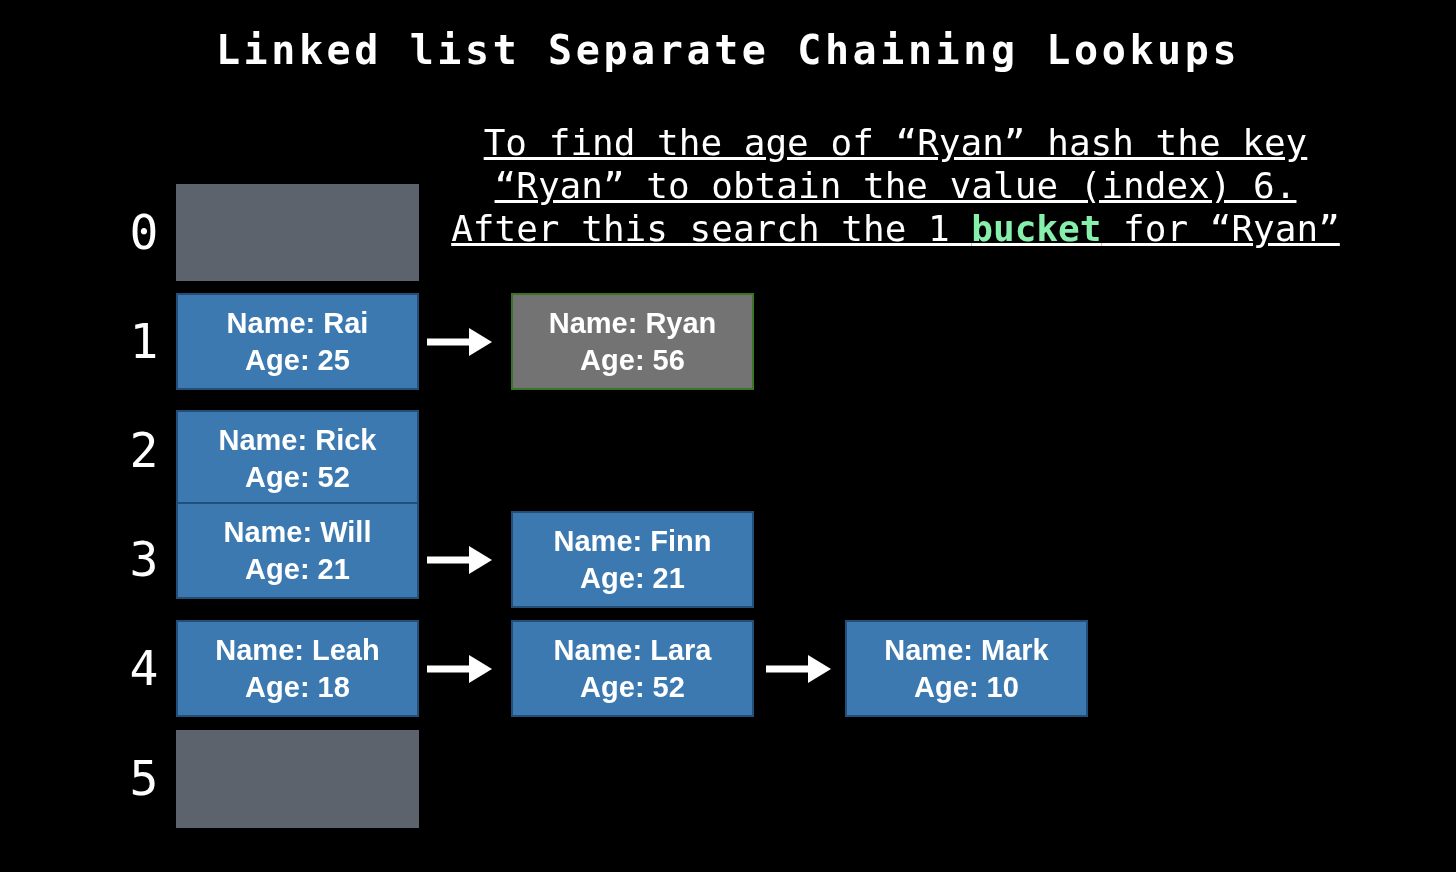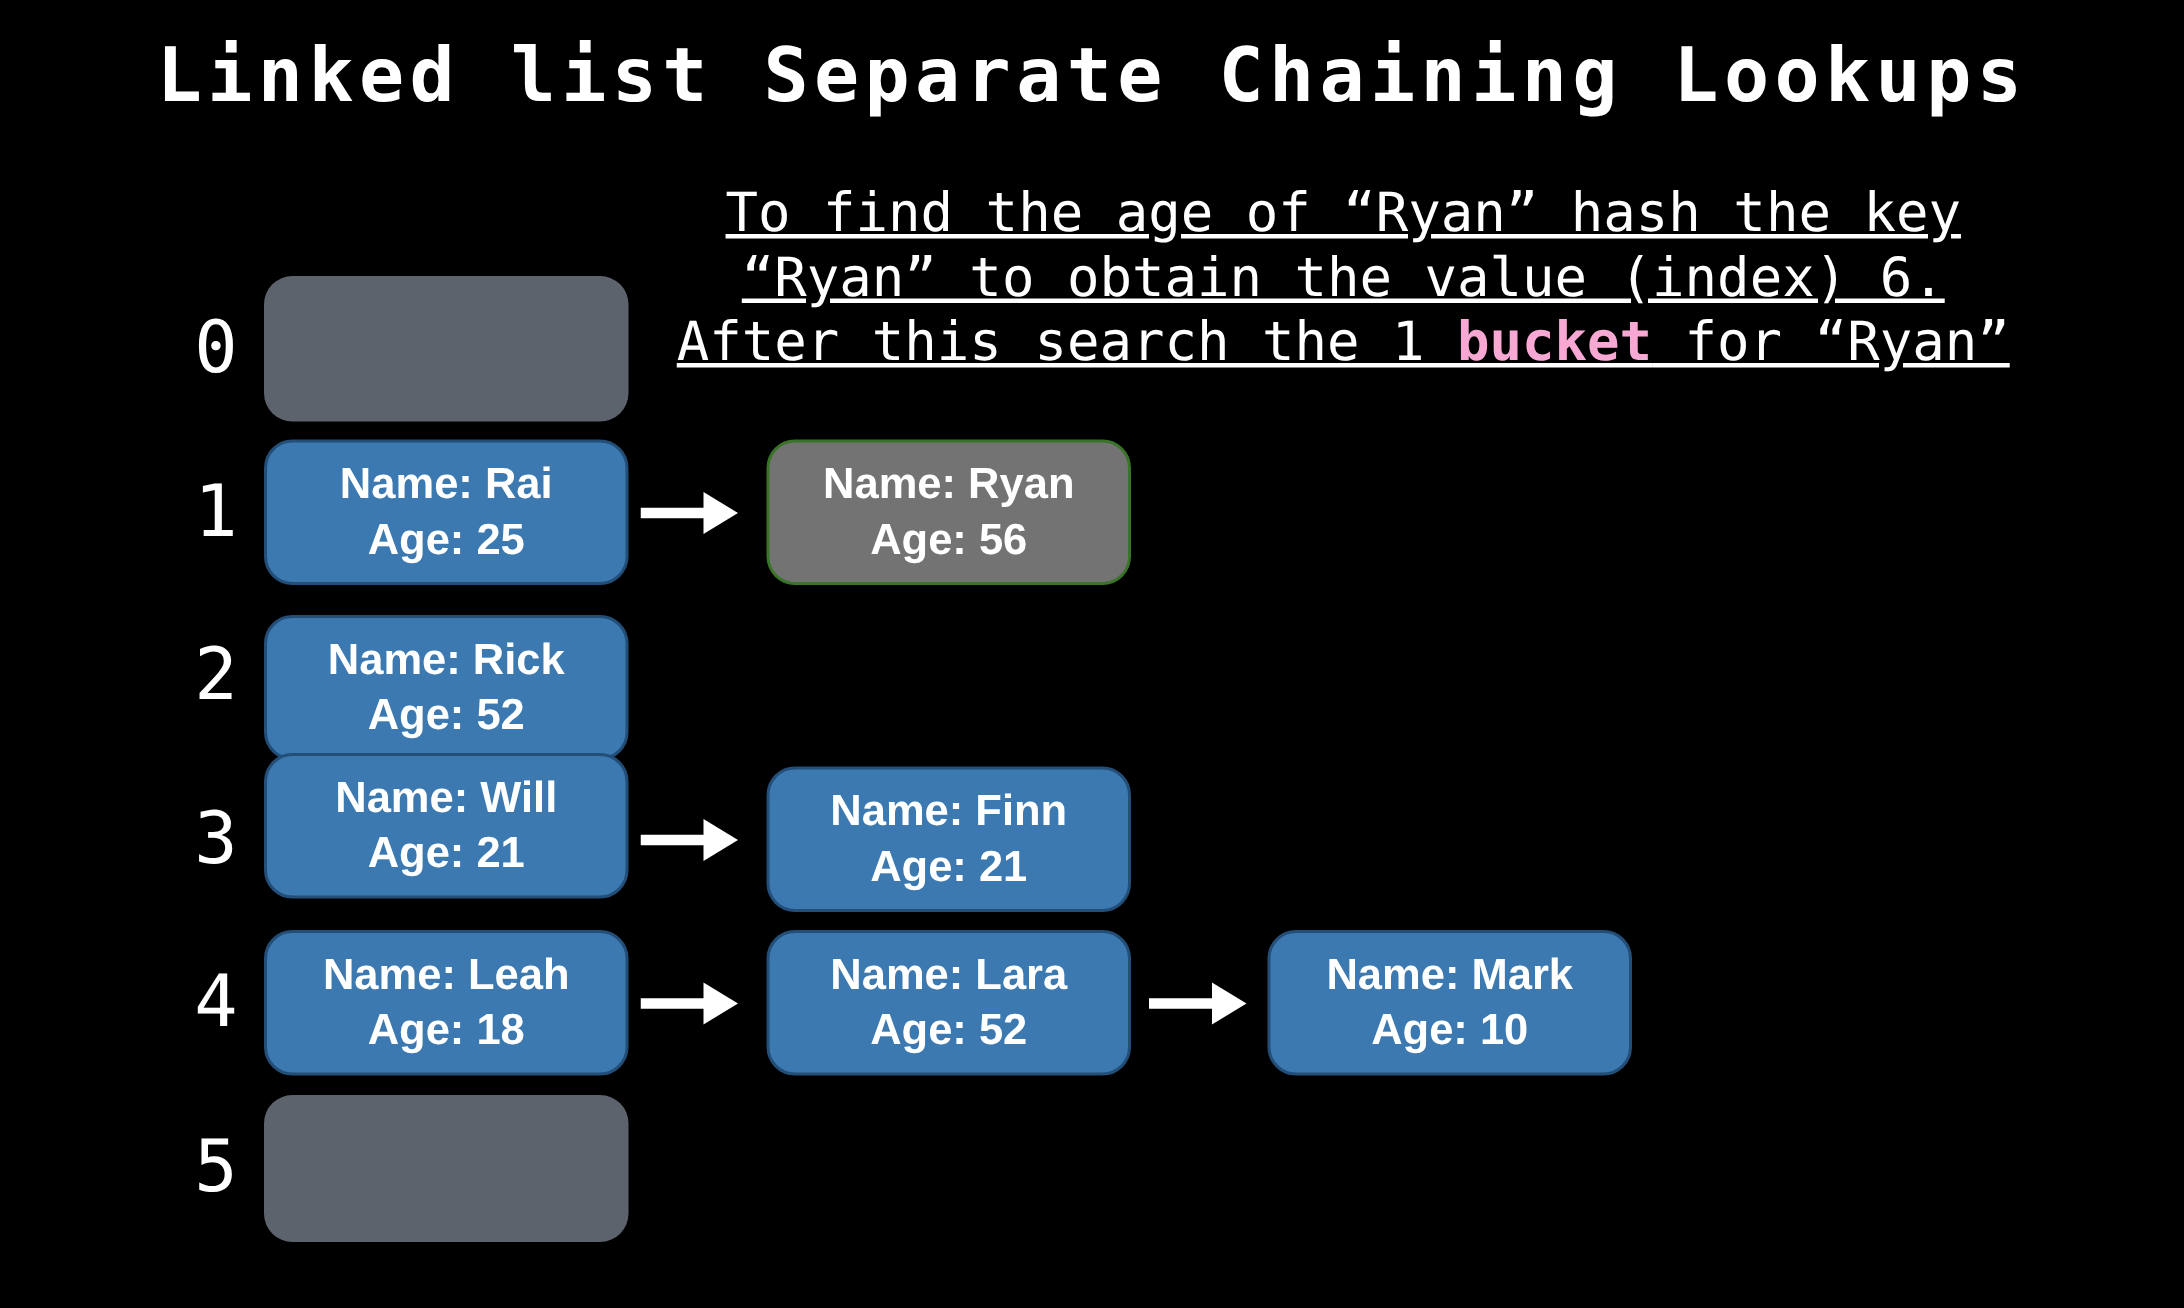--- a/index.html
+++ b/index.html
@@ -13,36 +13,36 @@
     font-family: "DejaVu Sans Mono", monospace;
   }
   .title {
     position: absolute;
     left: 0; top: 12px;
     width: 1456px;
     height: 76px;
     line-height: 76px;
     text-align: center;
     color: #ffffff;
-    font-size: 50px;
+    font-size: 40px;
     font-weight: bold;
     letter-spacing: 3.6px;
     white-space: nowrap;
   }
   .desc {
     position: absolute;
     left: 433px; top: 121px;
     width: 925px;
     text-align: center;
     color: #ffffff;
     font-size: 36px;
     line-height: 43px;
   }
   .desc-line { white-space: pre; text-decoration: underline; }
-  .desc .hl { color: #f9a8d4; font-weight: bold; }
+  .desc .hl { color: #86efac; font-weight: bold; }
   .idx {
     position: absolute;
     left: 113px;
     width: 62px;
     height: 97px;
     line-height: 97px;
     text-align: center;
     color: #ffffff;
     font-size: 48px;
   }
@@ -53,21 +53,20 @@
     display: flex;
     flex-direction: column;
     justify-content: center;
     align-items: center;
     font-family: "Liberation Sans", sans-serif;
     font-weight: bold;
     color: #ffffff;
     font-size: 29px;
     line-height: 37px;
     text-align: center;
-    border-radius: 19px;
   }
   .blue  { background: #3b79b0; border: 2px solid #234e77; }
   .green { background: #737373; border: 2px solid #3a7428; }
   .gray  { background: #5d636d; }
   .arrow { position: absolute; width: 66px; height: 30px; }
 </style>
 </head>
 <body>
 
 <div class="canvas">

